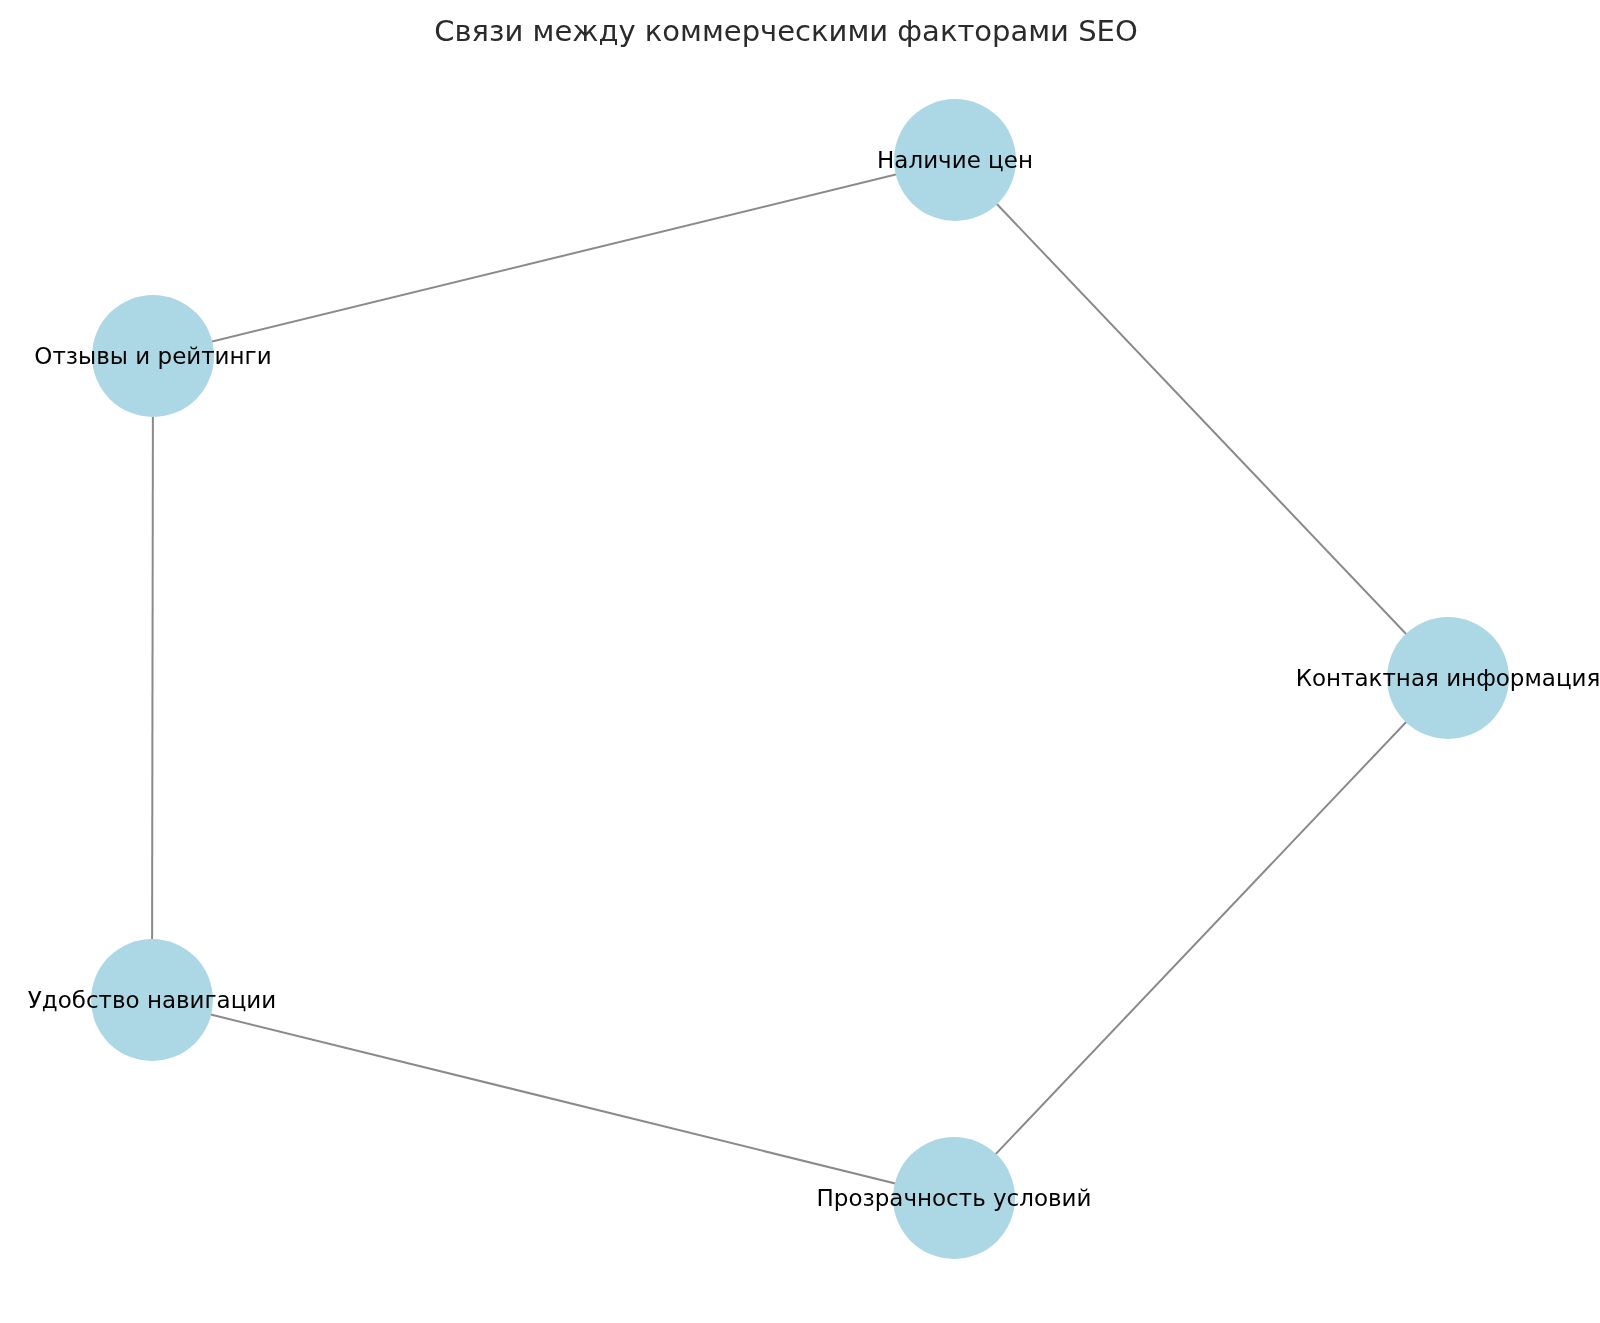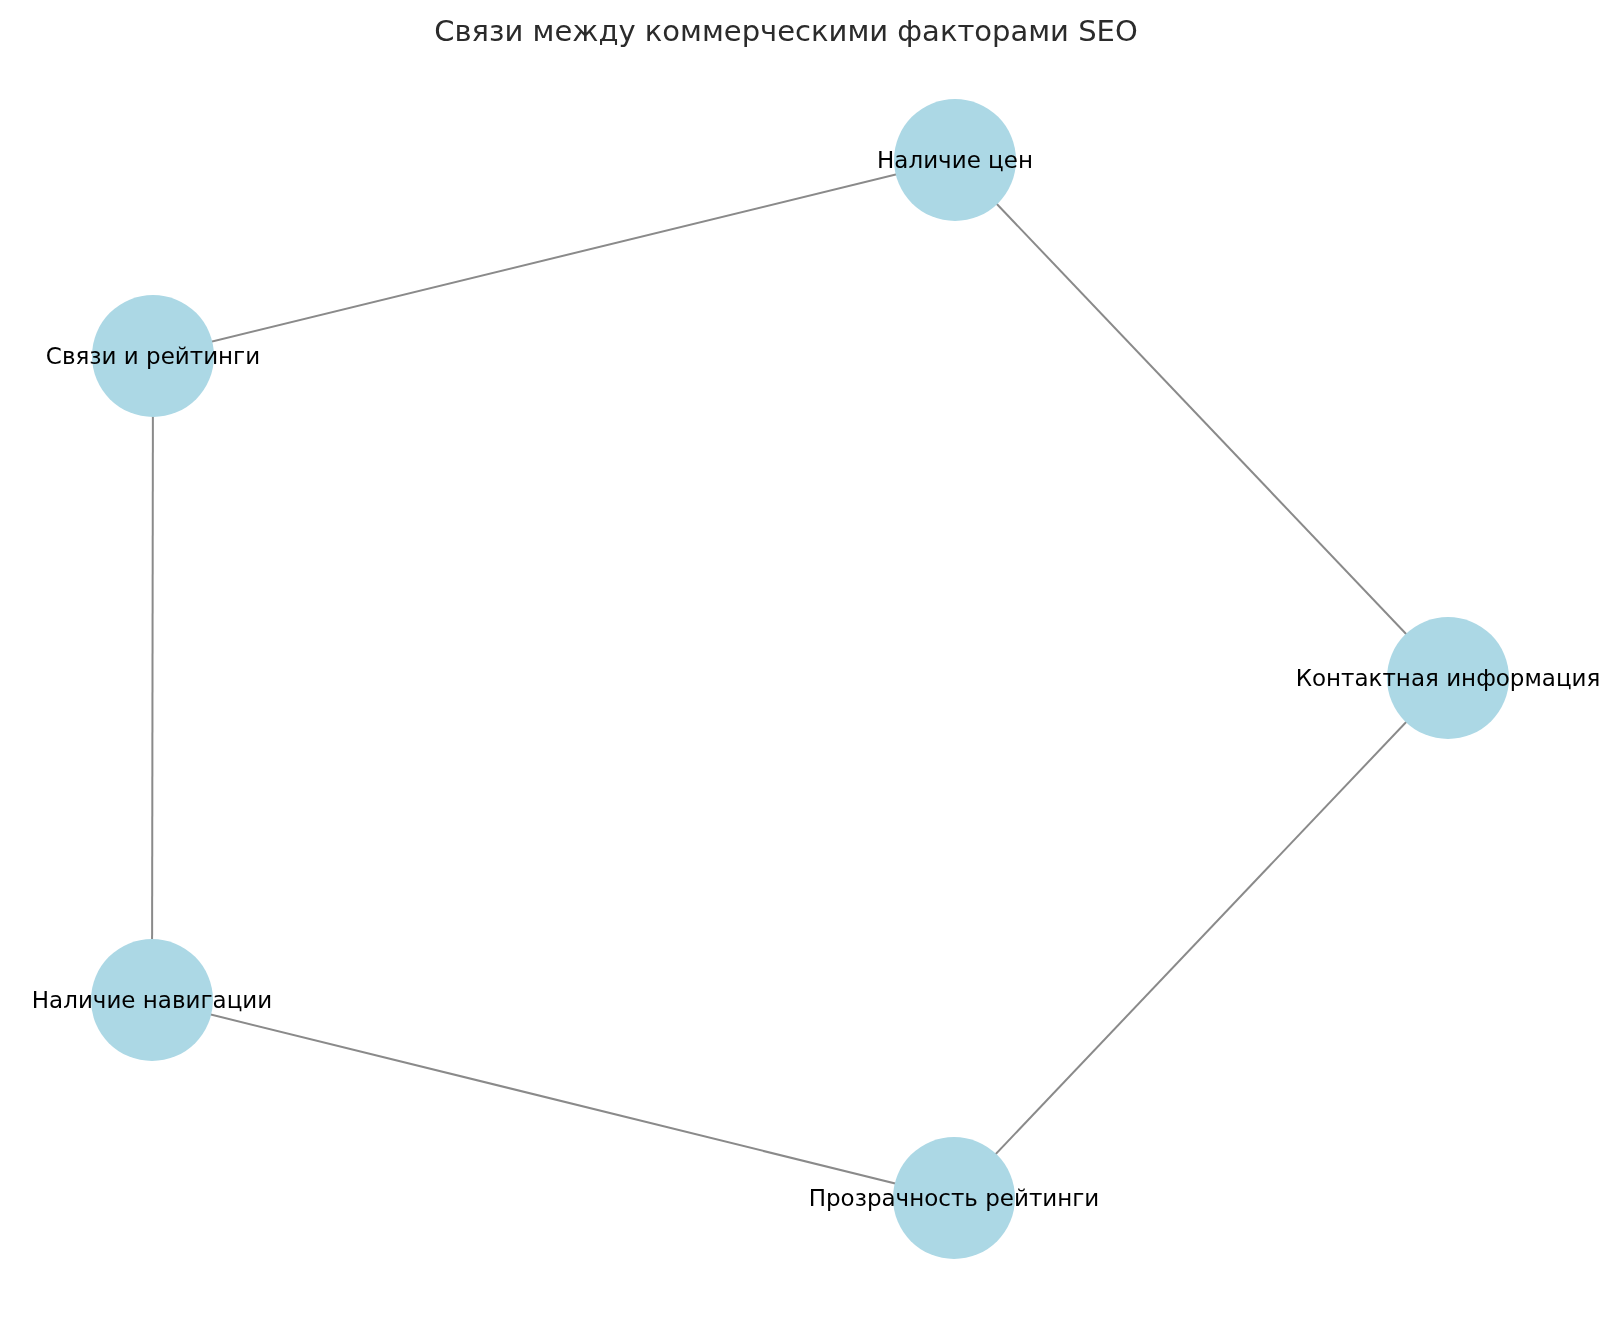--- a/index.html
+++ b/index.html
@@ -52,18 +52,18 @@
       <line x1="954" y1="1198" x2="1448" y2="678" stroke="#8a8a8a" stroke-width="2"></line>
       <circle cx="955" cy="160" r="61" fill="#acd8e5"></circle>
       <circle cx="153" cy="356" r="61" fill="#acd8e5"></circle>
       <circle cx="1448" cy="678" r="61" fill="#acd8e5"></circle>
       <circle cx="152" cy="1000" r="61" fill="#acd8e5"></circle>
       <circle cx="954" cy="1198" r="61" fill="#acd8e5"></circle>
     </svg>
   <div id="chart-title">Связи между коммерческими факторами SEO</div>
   <div id="labels-layer">
       <div class="node-label" style="left: 955px; top: 160px; color: rgb(0, 0, 0);">Наличие цен</div>
-      <div class="node-label" style="left: 153px; top: 356px; color: rgb(0, 0, 0);">Связи и рейтинги</div>
+      <div class="node-label" style="left: 153px; top: 356px; color: rgb(0, 0, 0);">Отзывы и рейтинги</div>
       <div class="node-label" style="left: 1448px; top: 678px; color: rgb(0, 0, 0);">Контактная информация</div>
-      <div class="node-label" style="left: 152px; top: 1000px; color: rgb(0, 0, 0);">Наличие навигации</div>
-      <div class="node-label" style="left: 954px; top: 1198px; color: rgb(0, 0, 0);">Прозрачность рейтинги</div>
+      <div class="node-label" style="left: 152px; top: 1000px; color: rgb(0, 0, 0);">Удобство навигации</div>
+      <div class="node-label" style="left: 954px; top: 1198px; color: rgb(0, 0, 0);">Прозрачность условий</div>
     </div>
 </div>
 
 </body></html>

